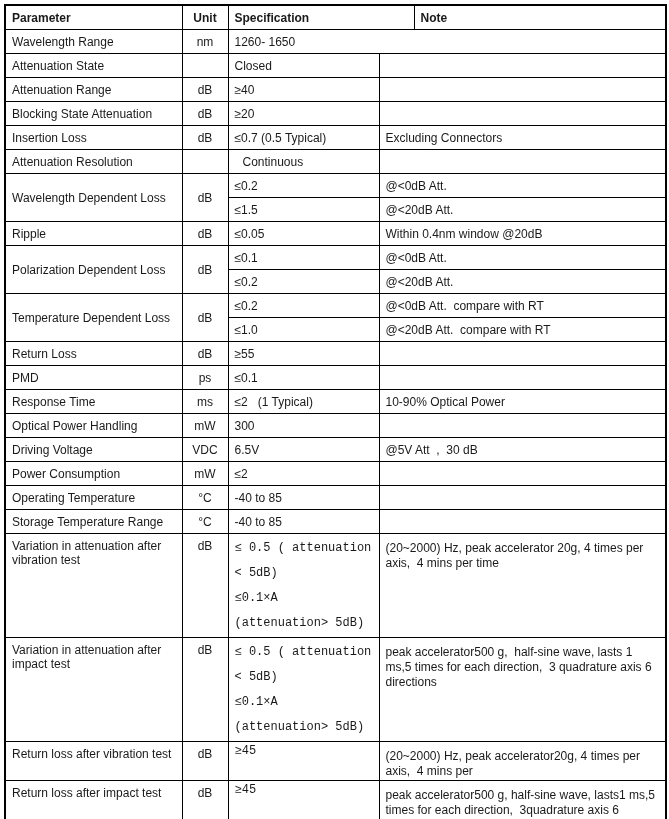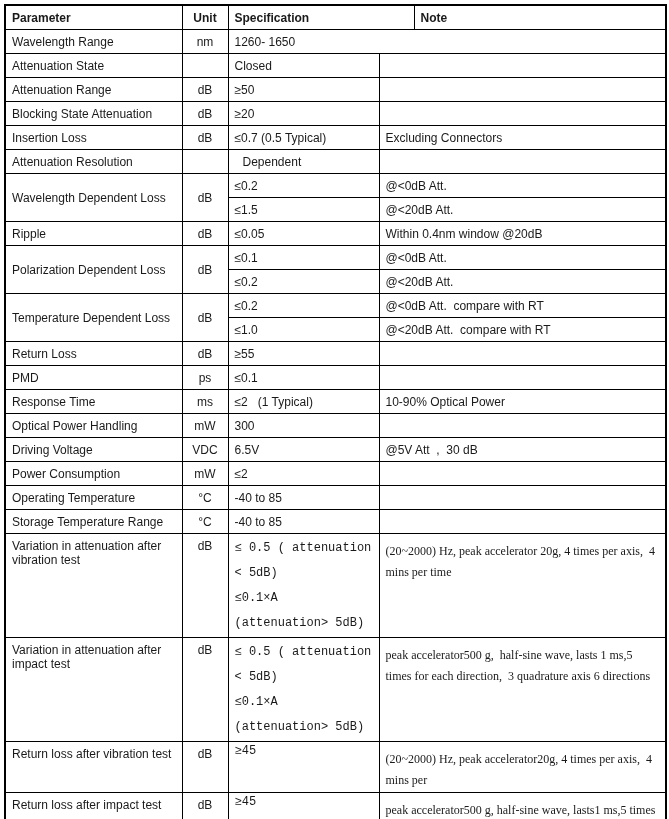--- a/index.html
+++ b/index.html
@@ -20,21 +20,21 @@
     height:21px;
     vertical-align:middle;
     overflow:hidden;
     word-wrap:break-word;
   }
   tr.header-row td { font-weight:700; }
   td.c-unit { text-align:center; padding:1px 2px;margin-top:25px; }
   td.c-spec { }
   td.c-spec.sp-indent { padding-left:14px; }
   tr.tall td { vertical-align:top; padding-top:5px; }
-  tr.tall td.c-note { line-height:21px; padding-top:7px;font-family:Liberation Serif, serif; }
+  tr.tall td.c-note { line-height:15px; padding-top:7px; }
   .mono { font-family:"Liberation Mono","DejaVu Sans Mono",monospace; }
   .mono-line { line-height:25px; }
   tr.tall td.c-spec.mono { padding-top:2px;margin-top:12px; }
 </style>
 </head>
 <body>
 
 <div class="wrap">
   <table class="spec">
     <colgroup>
@@ -60,39 +60,39 @@
         </tr>
         <tr>
           <td class="c-param">Attenuation State</td>
           <td class="c-unit"></td>
           <td class="c-spec">Closed</td>
           <td class="c-note" colspan="2"></td>
         </tr>
         <tr>
           <td class="c-param">Attenuation Range</td>
           <td class="c-unit">dB</td>
-          <td class="c-spec">≥50</td>
+          <td class="c-spec">≥40</td>
           <td class="c-note" colspan="2"></td>
         </tr>
         <tr>
           <td class="c-param">Blocking State Attenuation</td>
           <td class="c-unit">dB</td>
           <td class="c-spec">≥20</td>
           <td class="c-note" colspan="2"></td>
         </tr>
         <tr>
           <td class="c-param">Insertion Loss</td>
           <td class="c-unit">dB</td>
           <td class="c-spec">≤0.7 (0.5 Typical)</td>
           <td class="c-note" colspan="2">Excluding Connectors</td>
         </tr>
         <tr>
           <td class="c-param">Attenuation Resolution</td>
           <td class="c-unit"></td>
-          <td class="c-spec sp-indent">Dependent</td>
+          <td class="c-spec sp-indent">Continuous</td>
           <td class="c-note" colspan="2"></td>
         </tr>
         <tr>
           <td class="c-param" rowspan="2">Wavelength Dependent Loss</td>
           <td class="c-unit" rowspan="2">dB</td>
           <td class="c-spec">≤0.2</td>
           <td class="c-note" colspan="2">@&lt;0dB Att.</td>
         </tr>
         <tr>
           <td class="c-spec">≤1.5</td>

